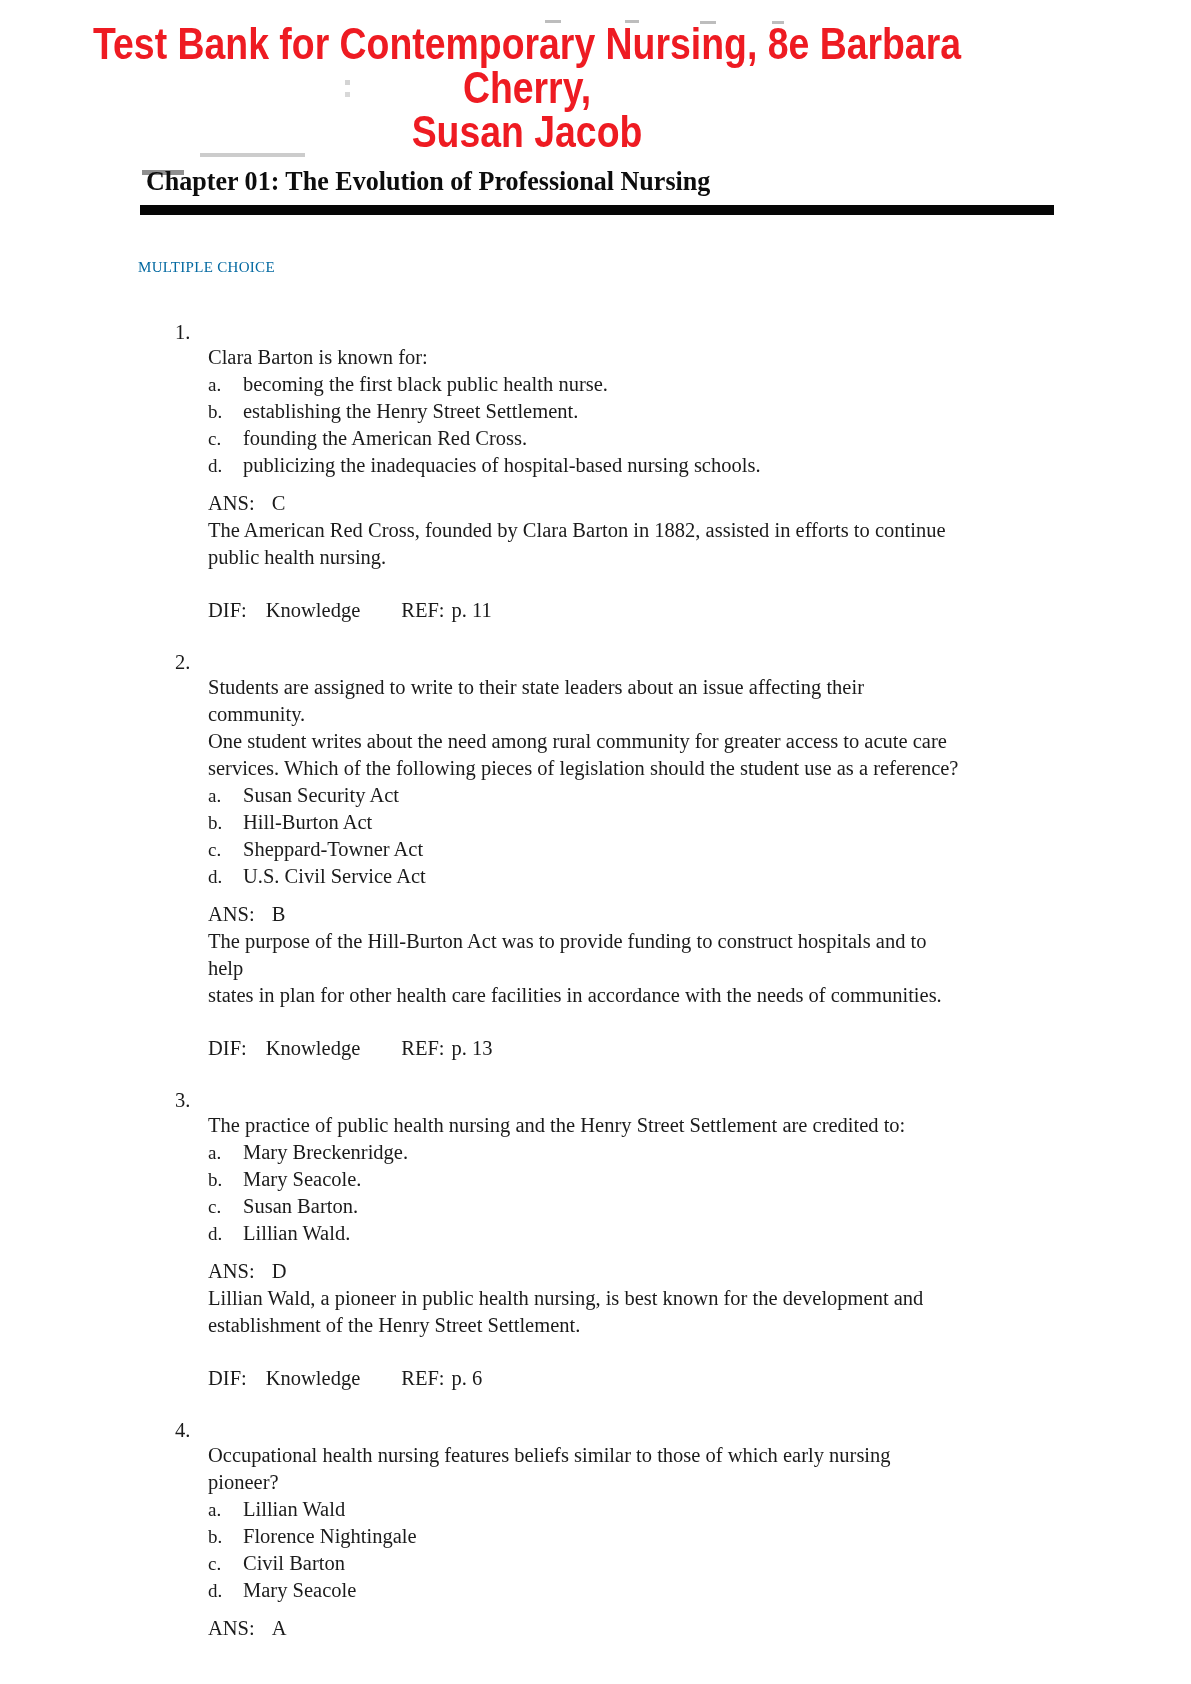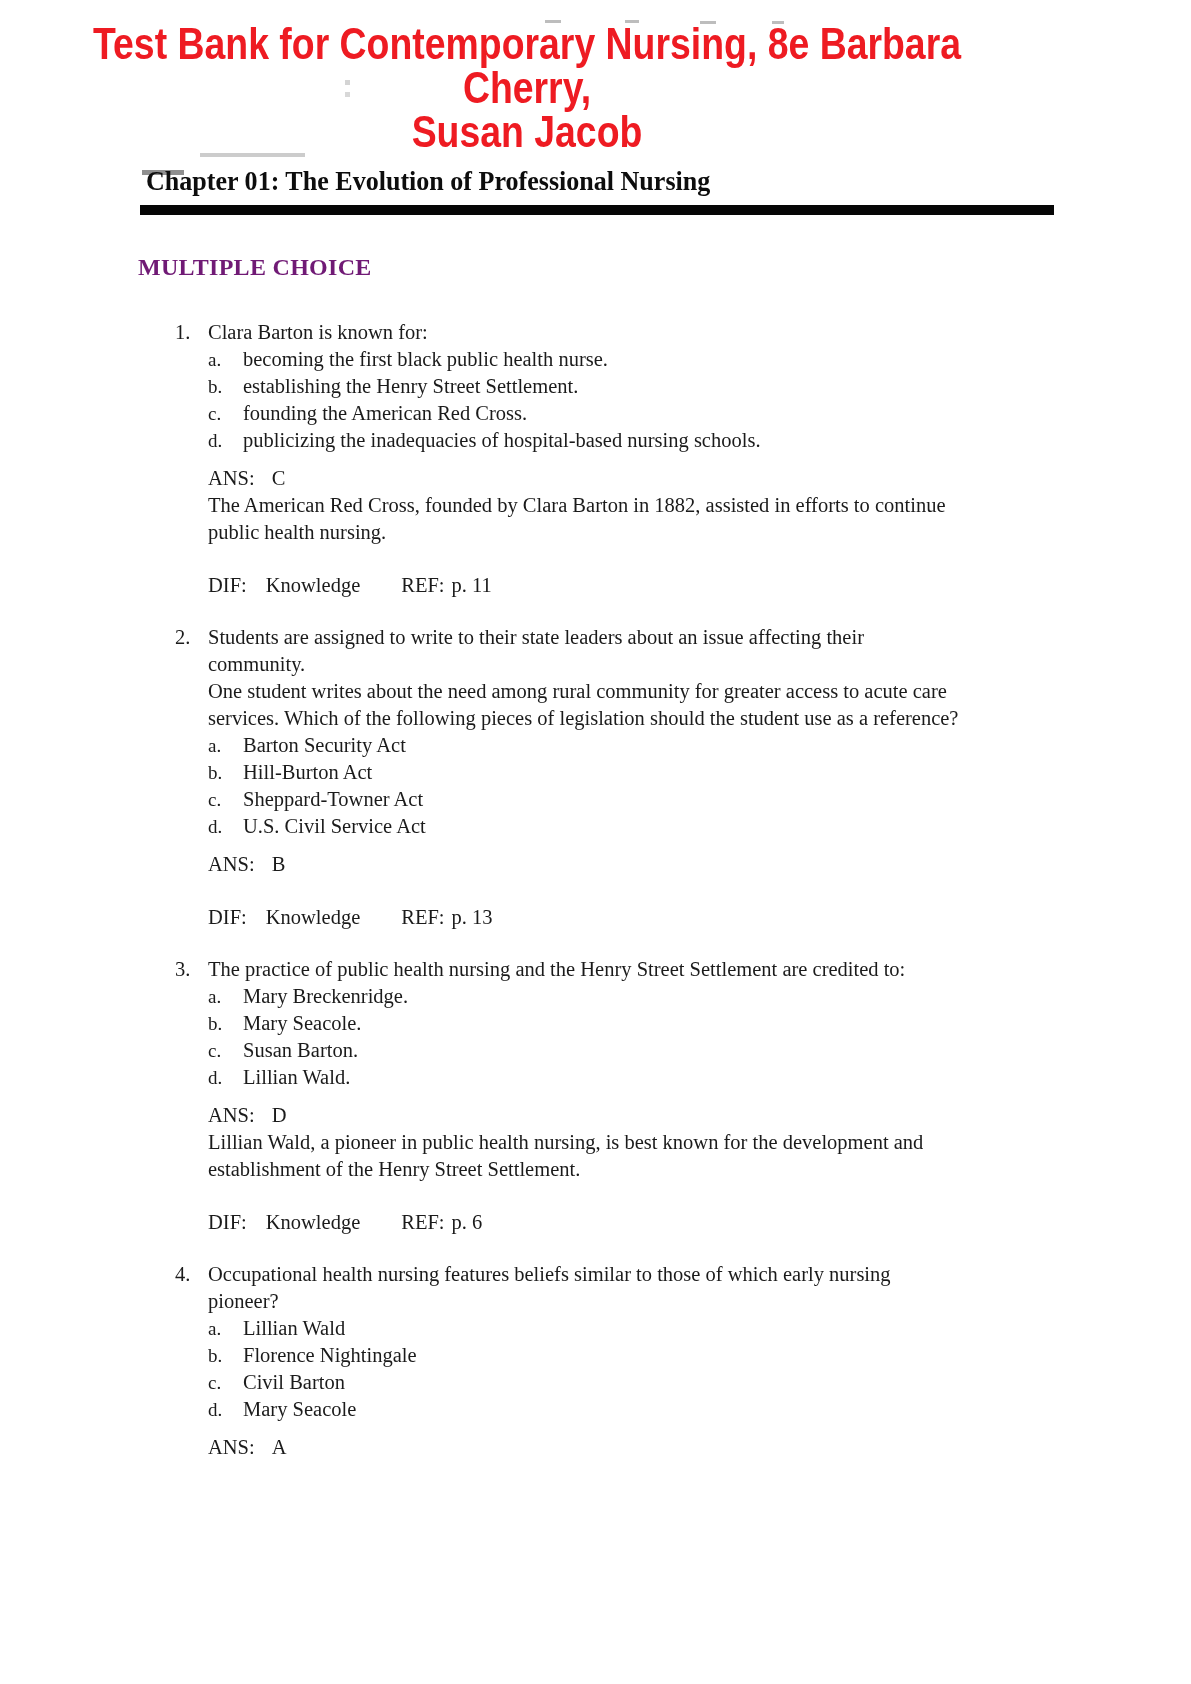--- a/index.html
+++ b/index.html
@@ -40,30 +40,30 @@
     width:984px; height:10px;
     background:#060606;
   }
   
   .content {
     margin:39px 90px 0 138px;
     font-size:20.5px;
     line-height:27px;
   }
   .section-label {
-    font-weight:bold;
-    font-size:24px;
+    font-weight:normal;
+    font-size:15px;
     letter-spacing:.3px;
     margin:0 0 38px 0;
-    color:#701a75;
+    color:#0369a1;
   }
   .question { margin:0; }
   .q-head { display:grid; grid-template-columns:70px 1fr; }
   .q-num { padding-left:37px; }
-  .q-text { white-space:pre-line; }
+  .q-text { white-space:pre-line;margin-top:25px; }
   .options { margin-left:70px; }
   .opt-row { display:grid; grid-template-columns:35px 1fr; }
   .opt-letter { font-size:19px; }
   .ans-block { margin-left:70px; margin-top:11px; }
   .ans-value { margin-left:17px; }
   .rationale { white-space:pre-line; }
   .dif-line { margin-left:70px; margin-top:26px; margin-bottom:25px; }
   .dif-value { margin-left:19px; }
   .ref-label { margin-left:41px;font-family:Liberation Serif, serif; }
   .ref-value { margin-left:7px; }
@@ -143,21 +143,21 @@
   <div class="question">
     <div class="q-head">
       <span class="q-num">2.</span>
       <span class="q-text">Students are assigned to write to their state leaders about an issue affecting their community.
 One student writes about the need among rural community for greater access to acute care
 services. Which of the following pieces of legislation should the student use as a reference?</span>
     </div>
     <div class="options">
   <div class="opt-row">
     <span class="opt-letter">a.</span>
-    <span class="opt-text">Barton Security Act</span>
+    <span class="opt-text">Susan Security Act</span>
   </div>
 
   <div class="opt-row">
     <span class="opt-letter">b.</span>
     <span class="opt-text">Hill-Burton Act</span>
   </div>
 
   <div class="opt-row">
     <span class="opt-letter">c.</span>
     <span class="opt-text">Sheppard-Towner Act</span>
@@ -165,20 +165,22 @@
 
   <div class="opt-row">
     <span class="opt-letter">d.</span>
     <span class="opt-text">U.S. Civil Service Act</span>
   </div>
 </div>
     <div class="ans-block">
       <div class="ans-line">
         <span class="ans-label">ANS:</span><span class="ans-value">B</span>
       </div>
+      <div class="rationale">The purpose of the Hill-Burton Act was to provide funding to construct hospitals and to help
+states in plan for other health care facilities in accordance with the needs of communities.</div>
     </div>
     <div class="dif-line">
       <span class="dif-label">DIF:</span><span class="dif-value">Knowledge</span><span class="ref-label">REF:</span><span class="ref-value">p. 13</span>
     </div>
   </div>
 
   <div class="question">
     <div class="q-head">
       <span class="q-num">3.</span>
       <span class="q-text">The practice of public health nursing and the Henry Street Settlement are credited to:</span>

